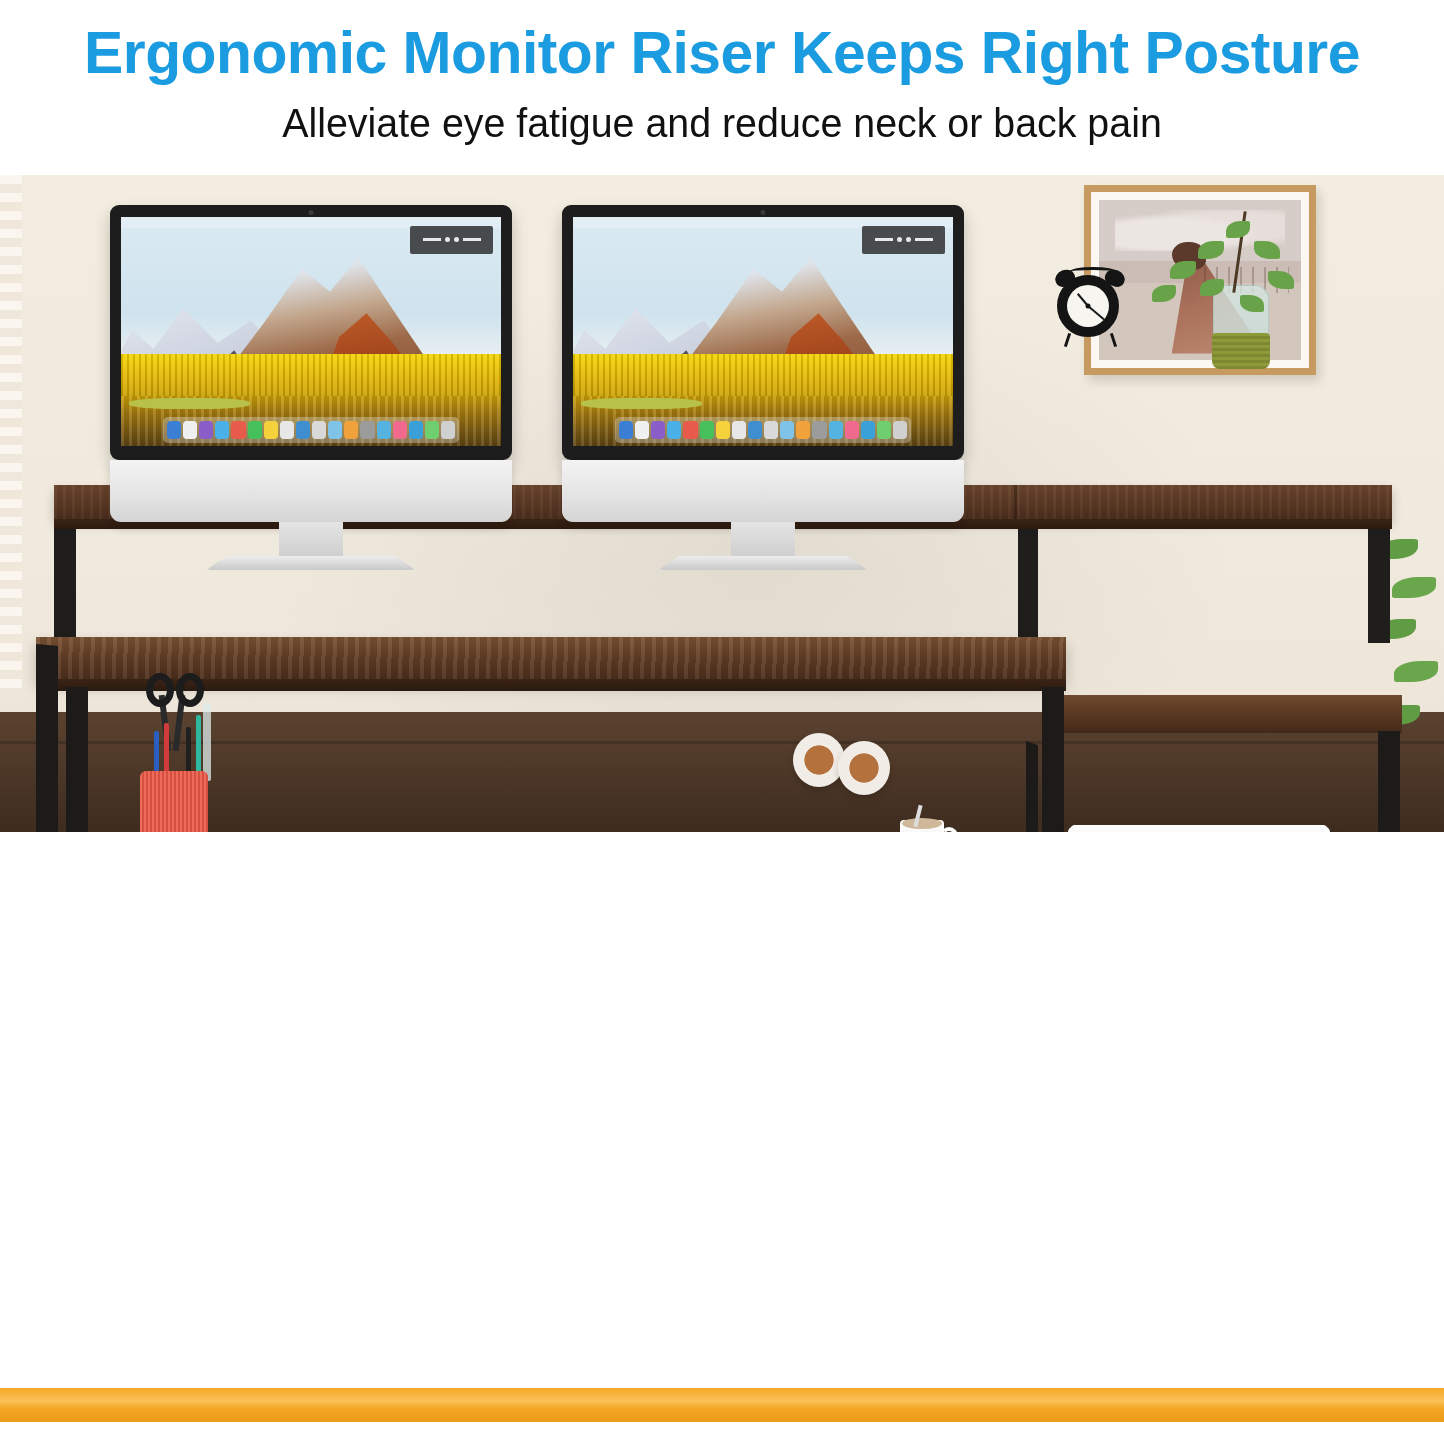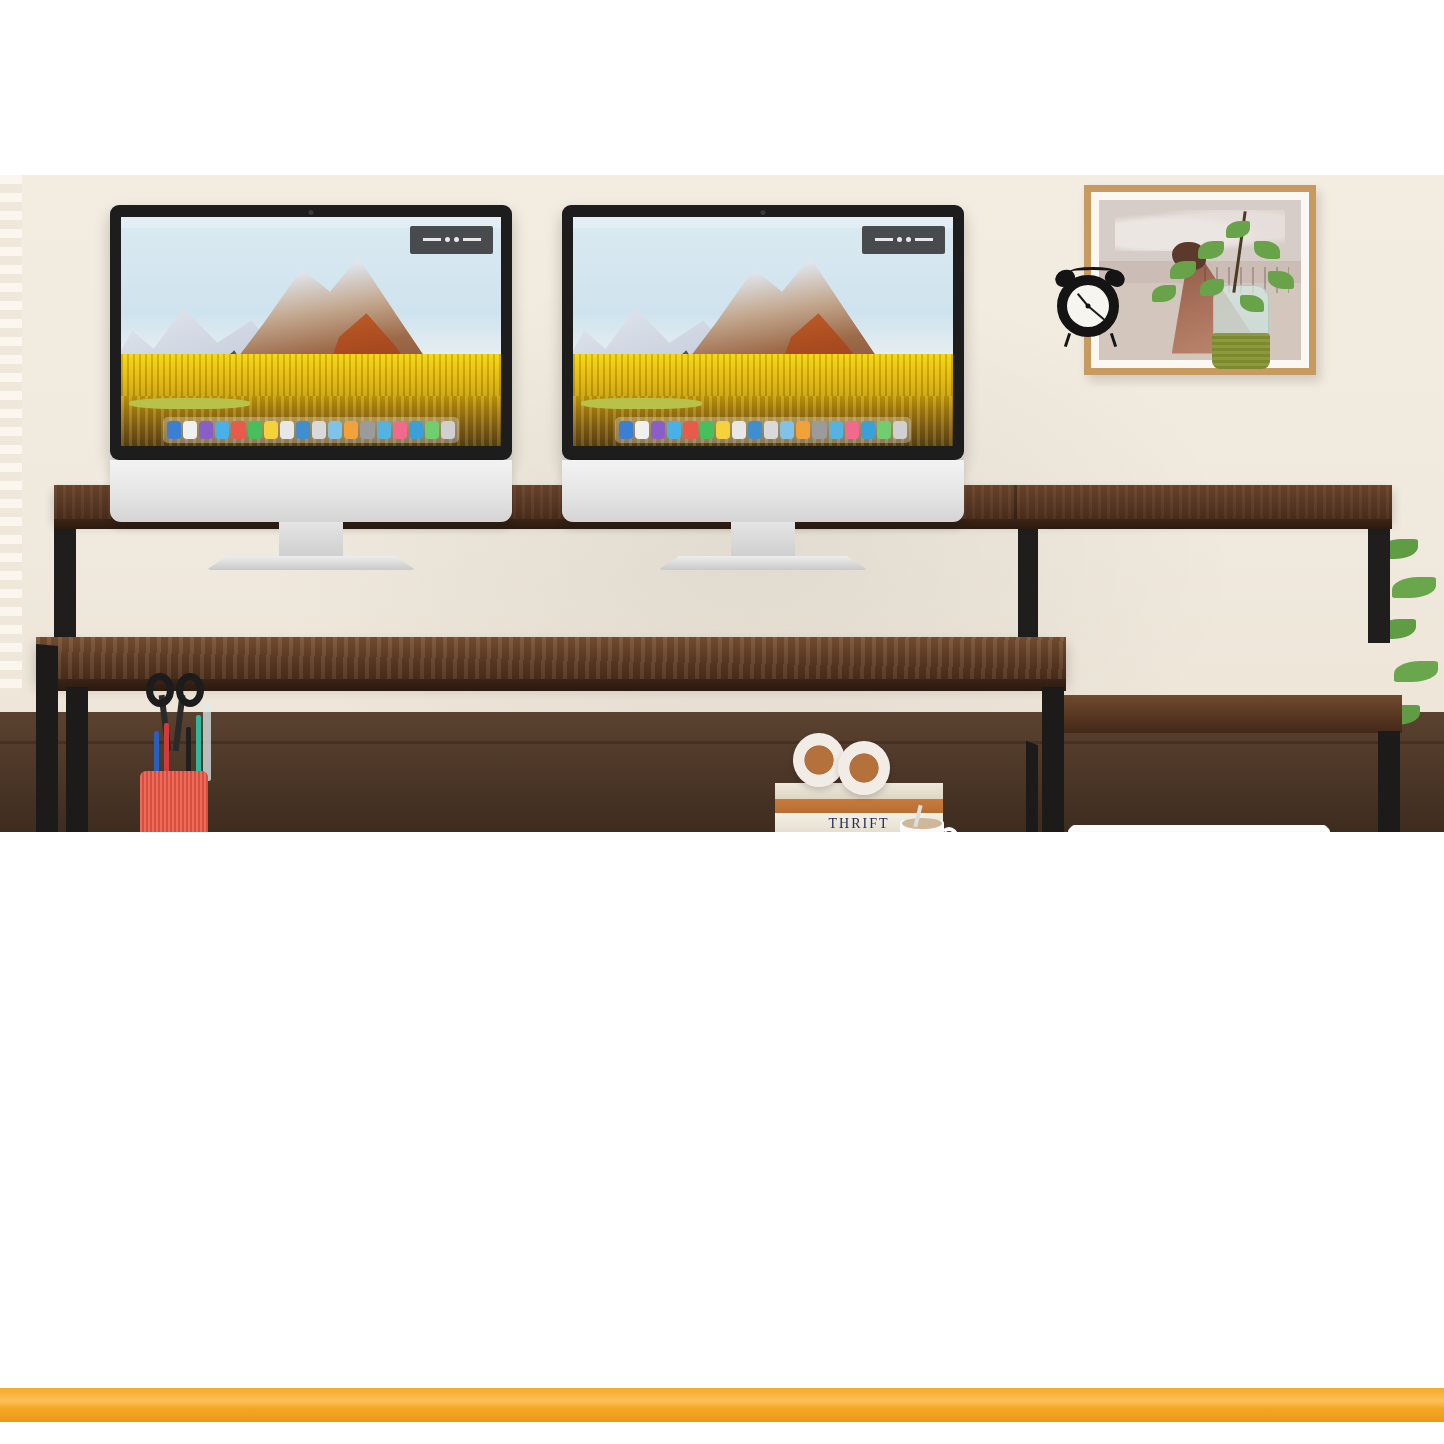--- a/index.html
+++ b/index.html
@@ -295,20 +295,24 @@
   .floorbar {
     position:absolute; left:0; bottom:22px; width:1444px; height:34px;
     background: linear-gradient(180deg,#f7a925 0%, #fbc15a 38%, #f4a623 60%, #eb9a18 100%);
   }
 </style>
 </head>
 <body>
 
 <div class="page">
 
+  <div class="header">
+    <div class="headline">Ergonomic Monitor Riser Keeps Right Posture</div>
+    <div class="subheadline">Alleviate eye fatigue and reduce neck or back pain</div>
+  </div>
 
   <div class="photo">
     <div class="wall"></div>
     <div class="wall-shadow"></div>
     <div class="curtain"></div>
     <div class="floor">
         <div class="floor-line"></div>
       </div>
 
     <div class="art-frame">
@@ -476,26 +480,20 @@
     <div class="scissor-blade" style="left:176px; top:520px; transform:rotate(7deg);"></div>
     <div class="scissor-ring" style="left:146px; top:498px;"></div>
     <div class="scissor-ring" style="left:176px; top:498px;"></div>
     <div class="pen" style="left:154px;top:556px;height:48px;background:#2a5fbf;"></div>
     <div class="pen" style="left:164px;top:548px;height:56px;background:#d23b3b;"></div>
     <div class="pen" style="left:186px;top:552px;height:52px;background:#1f1f1f;"></div>
     <div class="pen" style="left:196px;top:540px;height:64px;background:#2fb7a0;"></div>
     <div class="pen" style="left:203px;top:528px;height:78px;width:8px;background:rgba(220,235,235,.75);"></div>
     <div class="pen-cup"></div>
 
-    <div class="books">
-      <div class="book" style="top:0; background:linear-gradient(180deg,#efe9dc,#ded6c4);"></div>
-      <div class="book" style="top:16px; background:linear-gradient(180deg,#c77c3e,#b66c31);"></div>
-      <div class="book" style="top:30px; height:20px; background:linear-gradient(180deg,#f4f0e6,#e4dece);"></div>
-      <div class="book-title" style="top:33px;">THRIFT</div>
-    </div>
     <div class="hp-band" style="left:822px; top:560px; transform:rotate(-8deg);"></div>
     <div class="headphone-cup" style="left:793px; top:558px;"></div>
     <div class="headphone-cup" style="left:838px; top:566px;"></div>
 
     <div class="cup-body"></div>
     <div class="cup-inner"></div>
     <div class="cup-handle"></div>
     <div class="spoon"></div>
 
     <div class="printer-body"></div>

